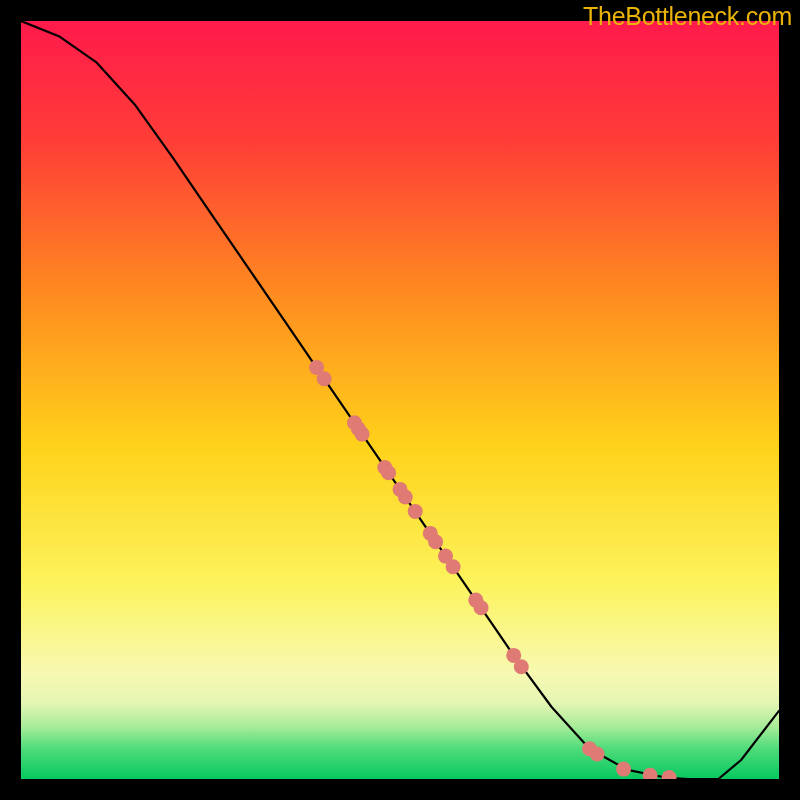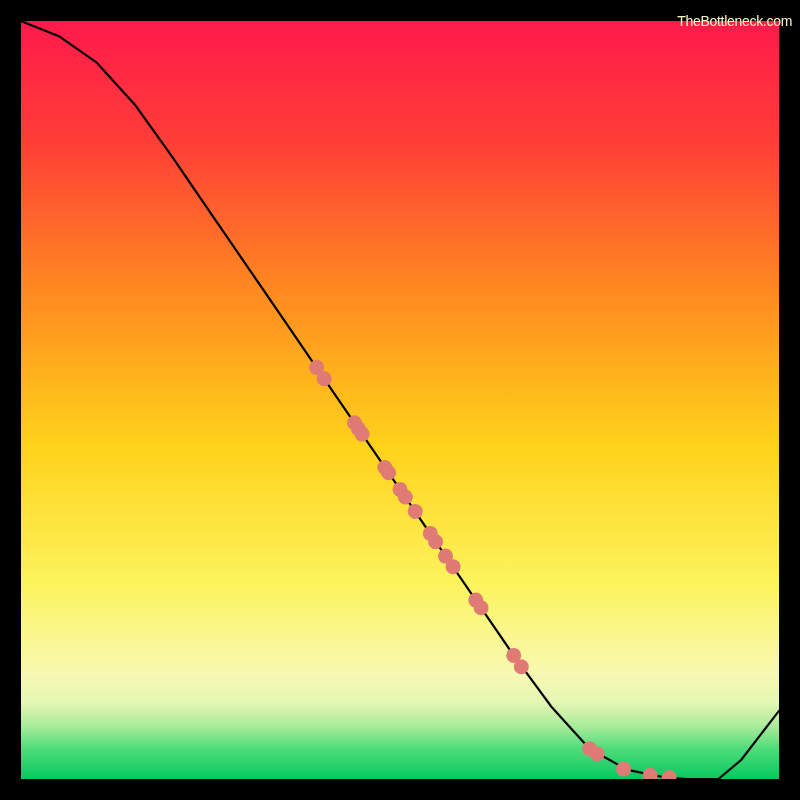--- a/index.html
+++ b/index.html
@@ -40,24 +40,24 @@
   .overlay-svg {
     position: absolute;
     left: 21px;
     top: 21px;
     width: 758px;
     height: 758px;
     pointer-events: none;
   }
   .watermark {
     position: absolute;
-    top: 13px;
+    top: 2px;
     right: 8px;
-    color: #fef9c3;
-    font-size: 14px;
+    color: #eab308;
+    font-size: 25px;
     letter-spacing: -0.3px;
     user-select: none;
   }
 </style>
 </head>
 <body>
 
 <div class="chart-root">
   <div class="plot-area"></div>
 

